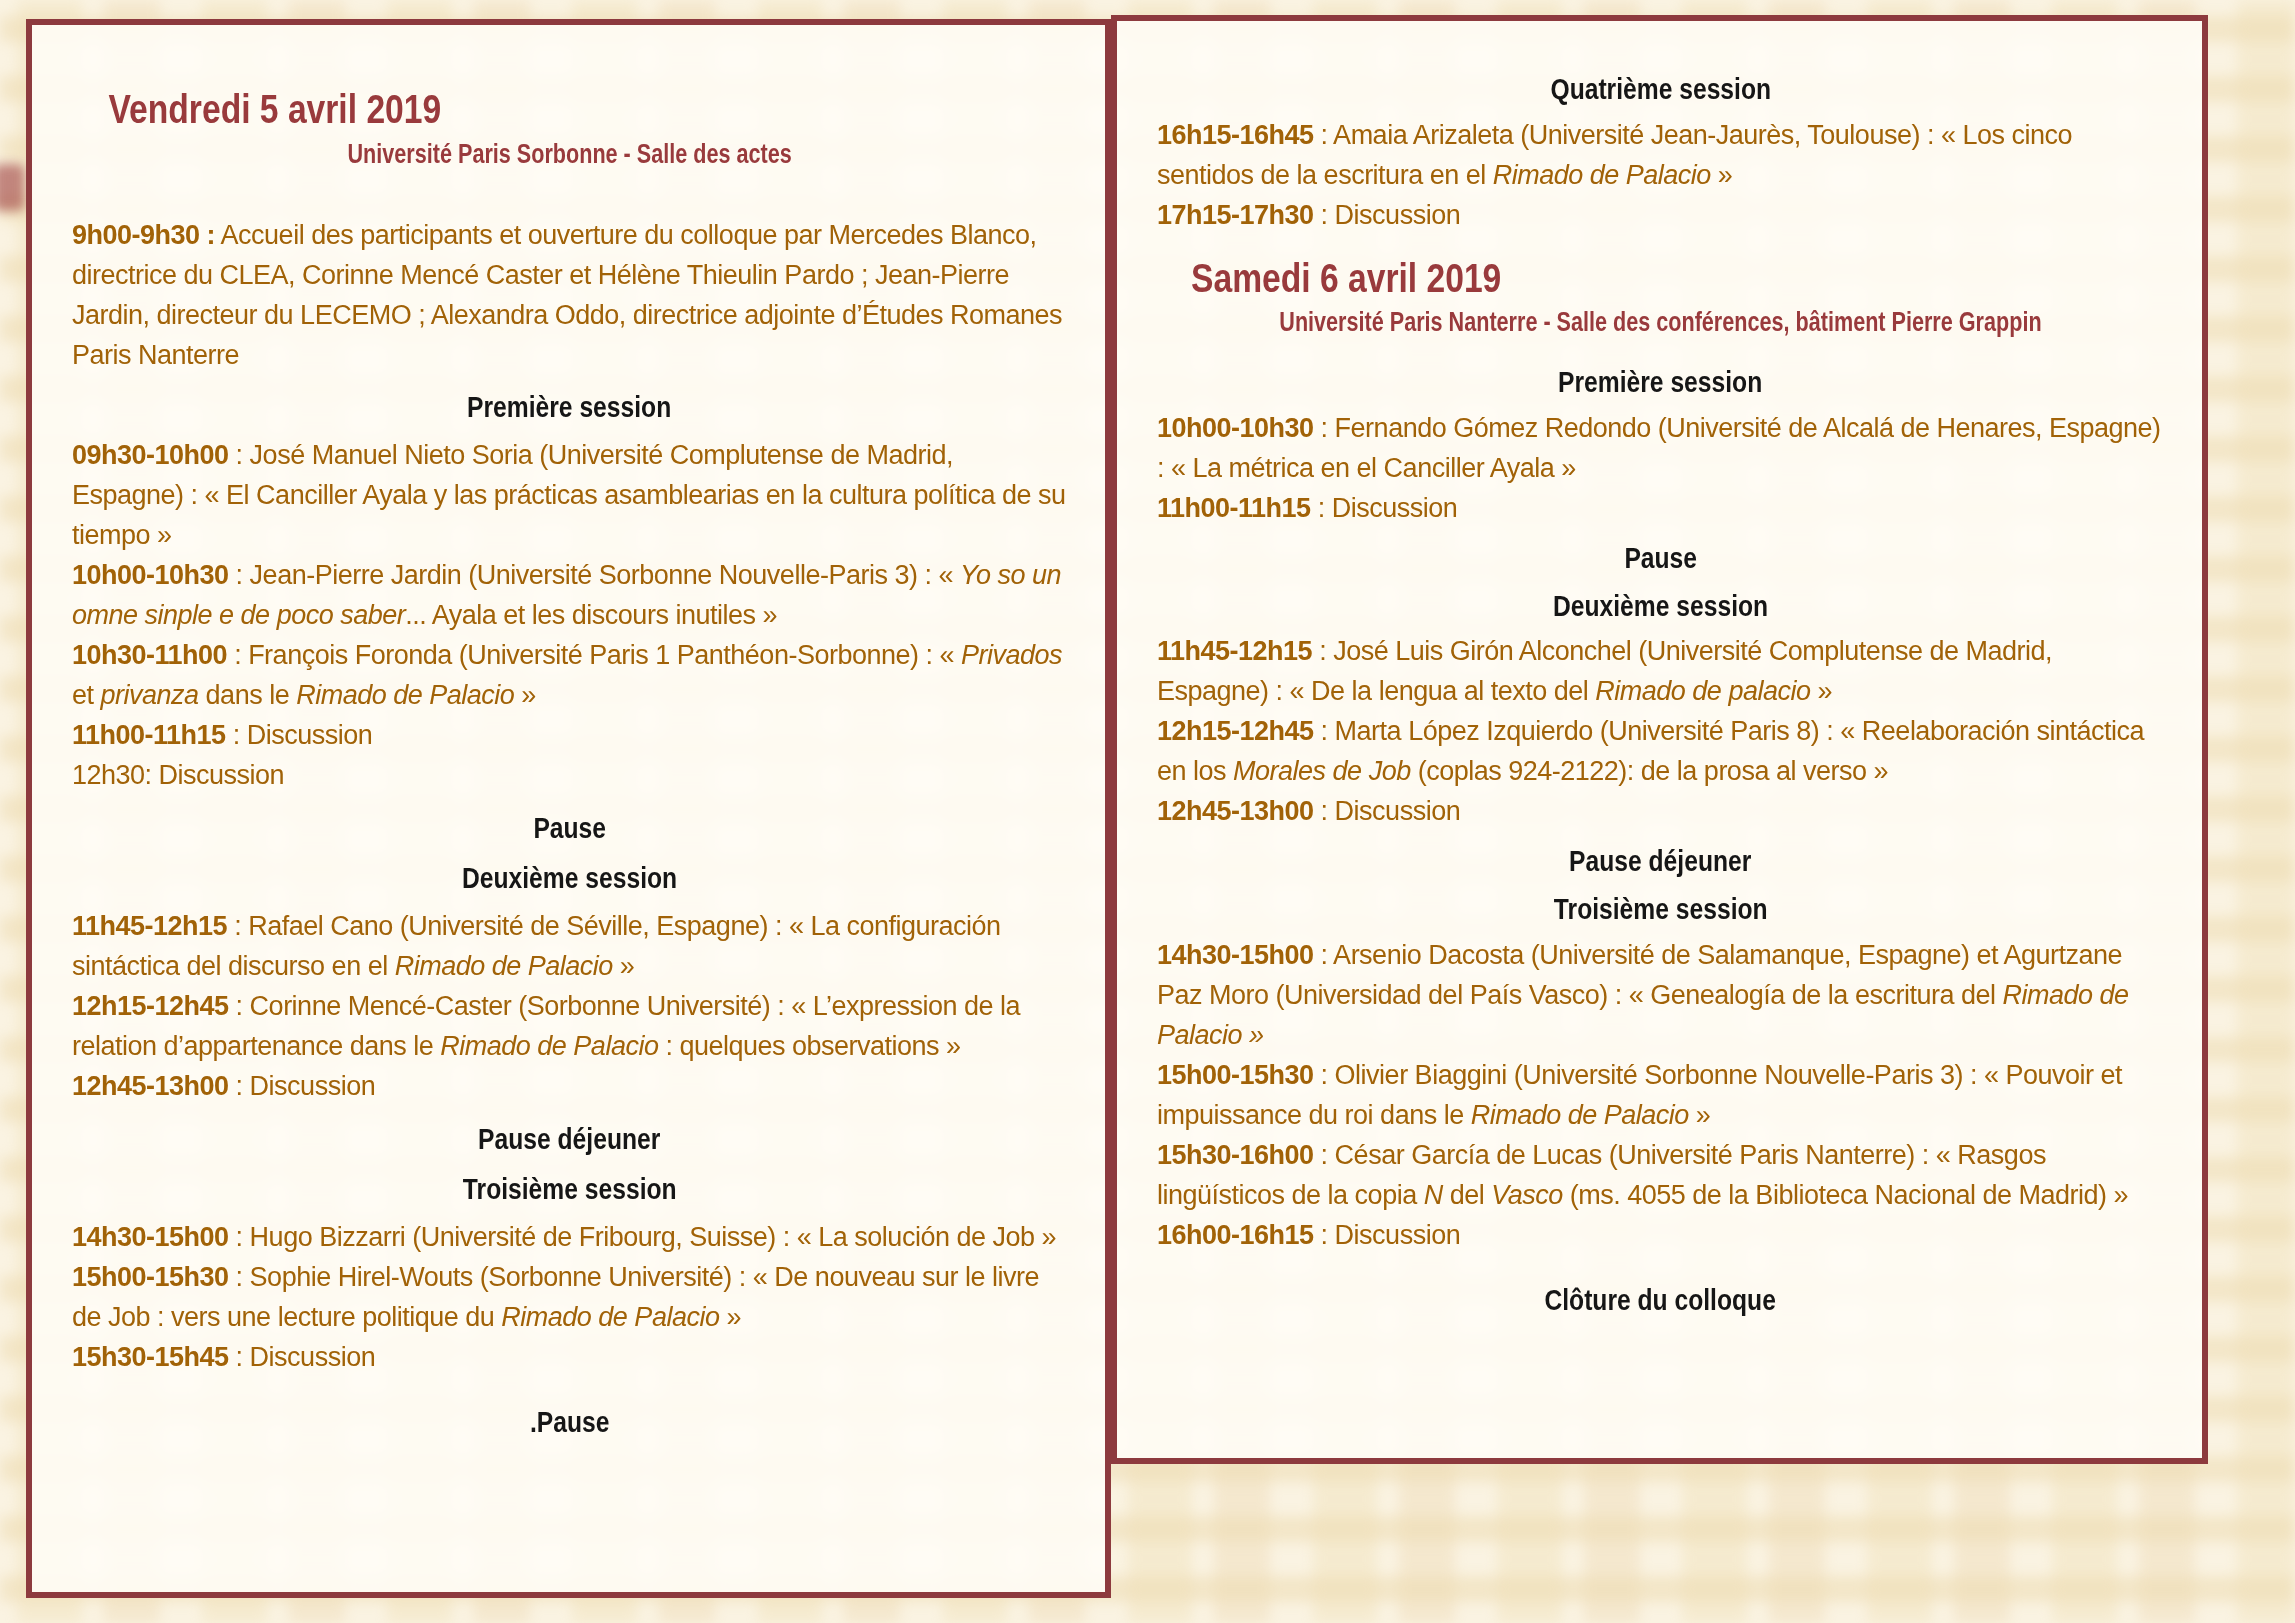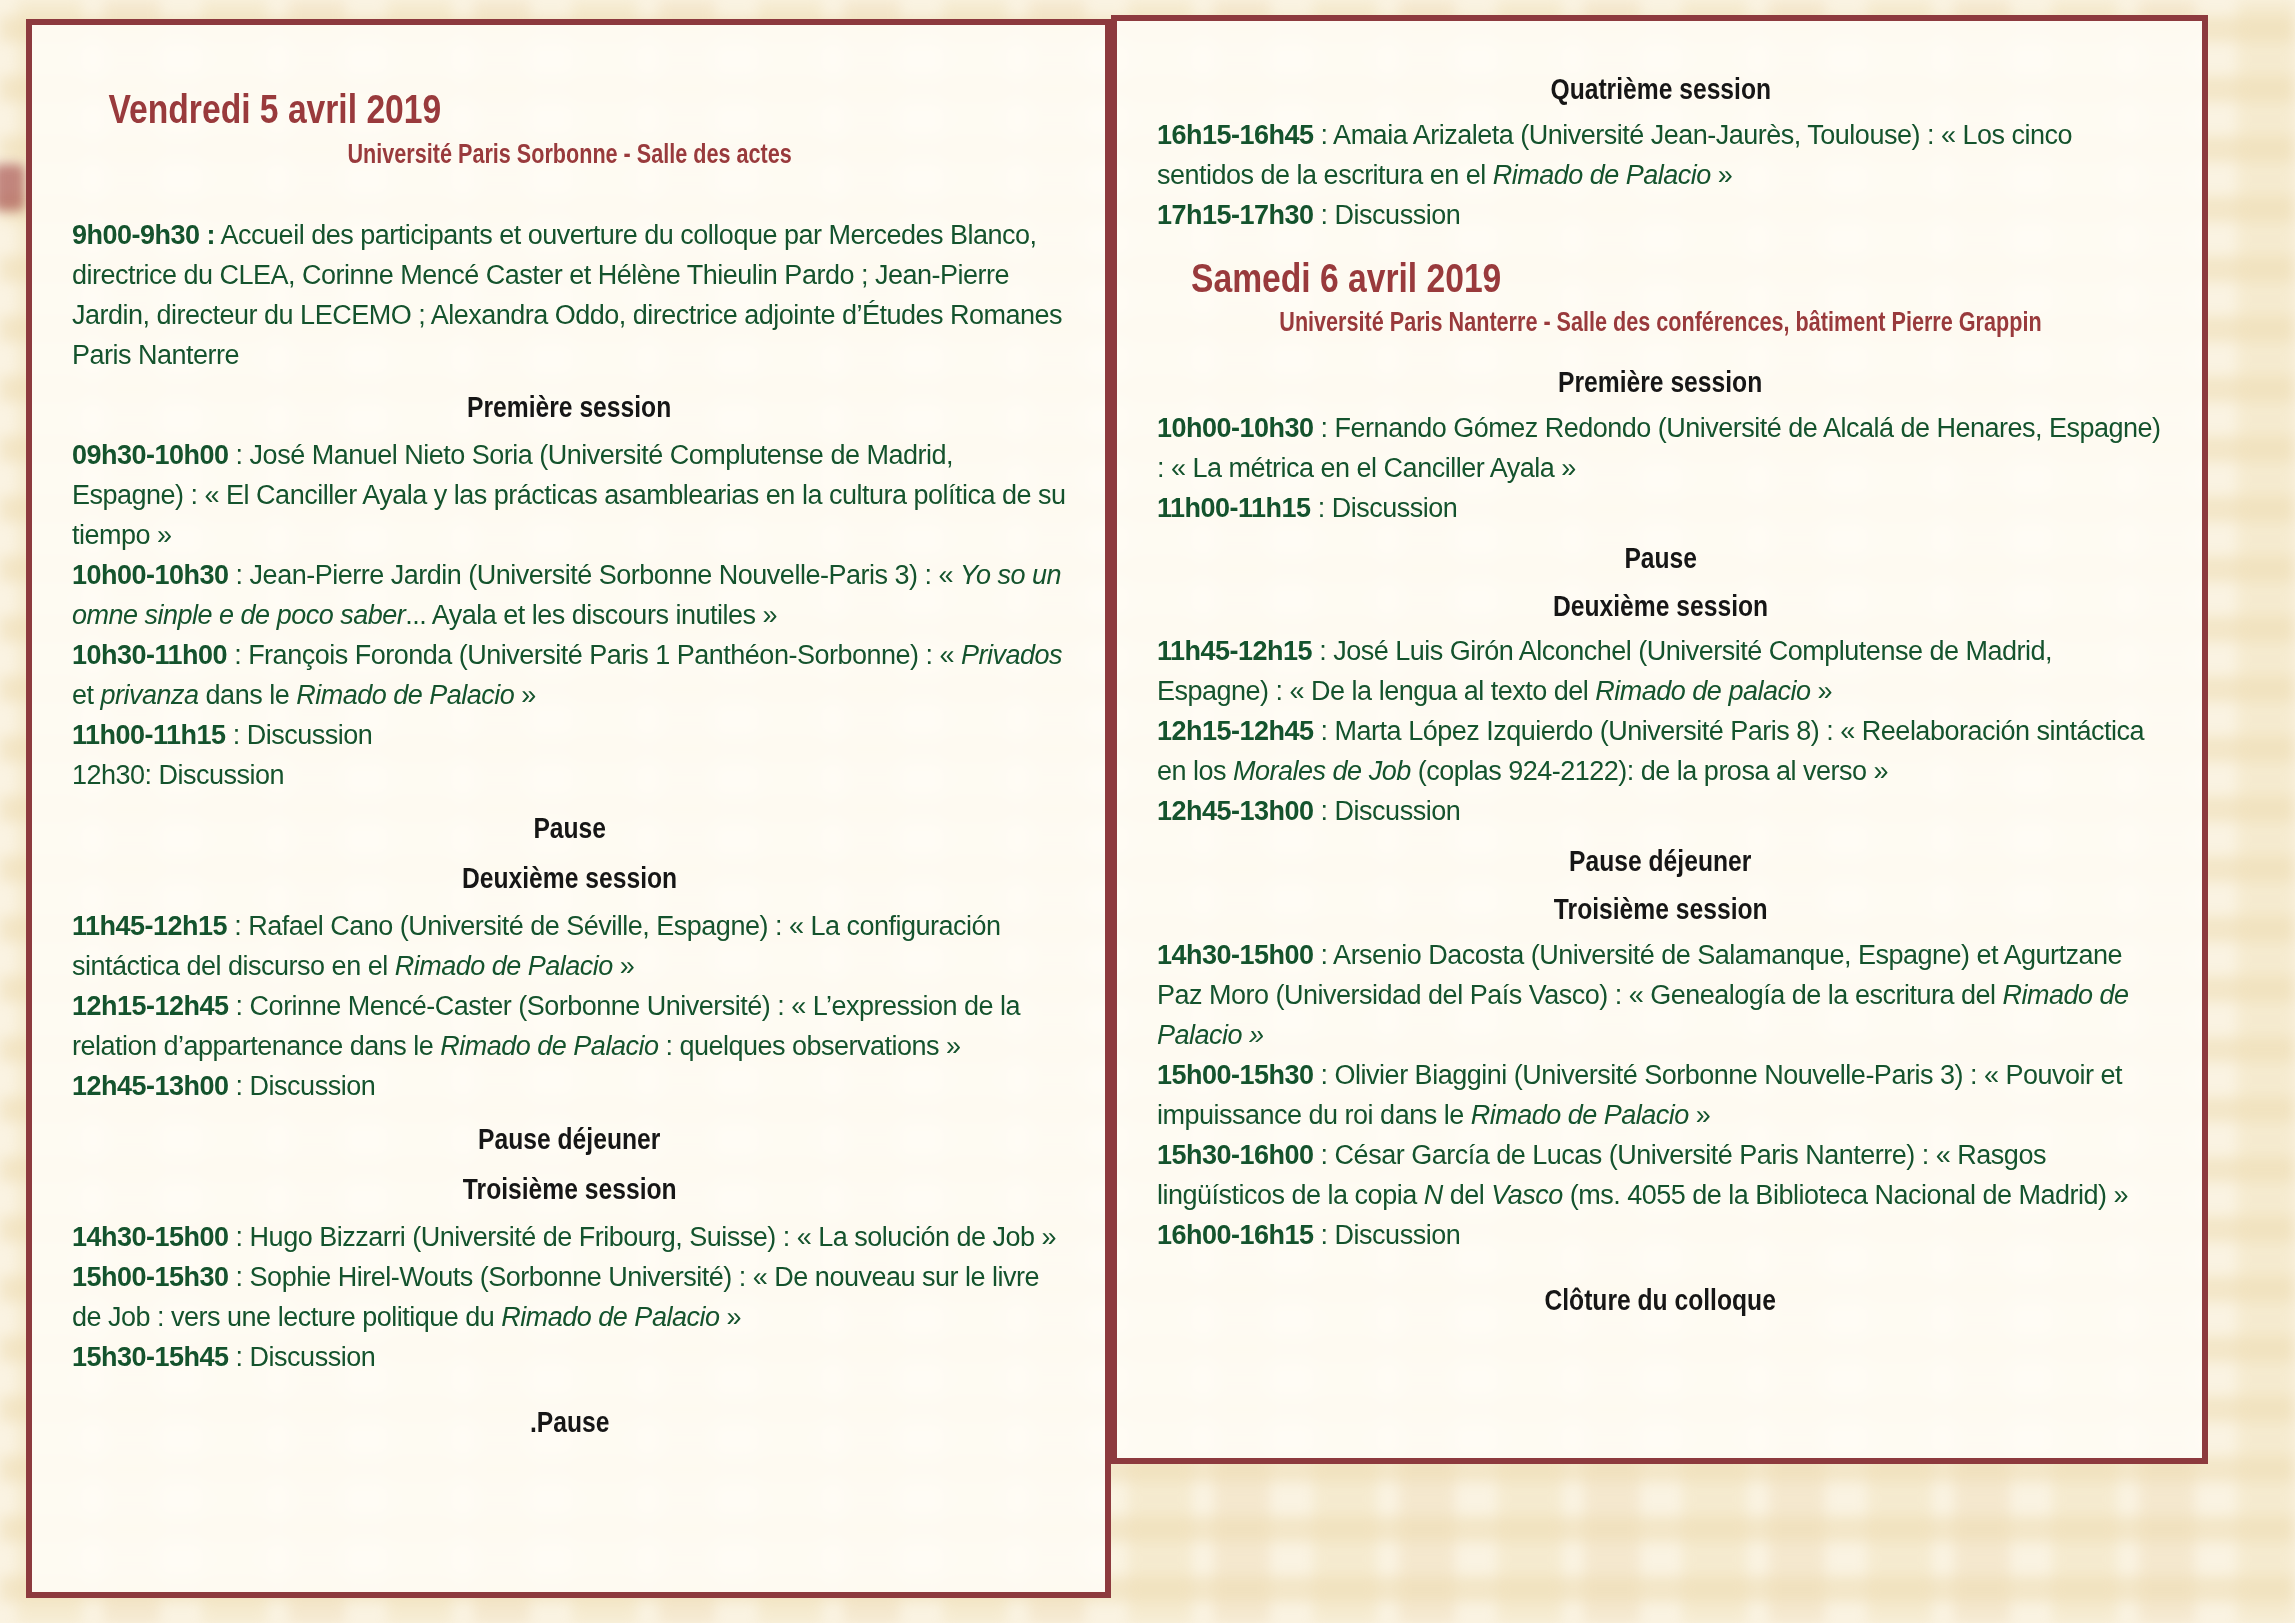--- a/index.html
+++ b/index.html
@@ -42,21 +42,21 @@
     padding:39px 38px 0 40px;
   }
   .panel-left  { left:26px;   top:18.5px; width:1085px; height:1579px; }
   .panel-right { left:1111px; top:14.6px; width:1097px; height:1449px; }
 
   .entry {
     margin:0;
     font-size:27px;
     line-height:40px;
     letter-spacing:-0.5px;
-    color:#14532d;
+    color:#a16207;
   }
   .entry b { font-weight:bold; }
   .entry i { font-style:italic; }
 
   .session { text-align:center; margin:11.7px 0 7.8px; }
   .session > span {
     display:inline-block;
     font-weight:bold;
     font-size:29px; line-height:36px;
     color:#161616;

